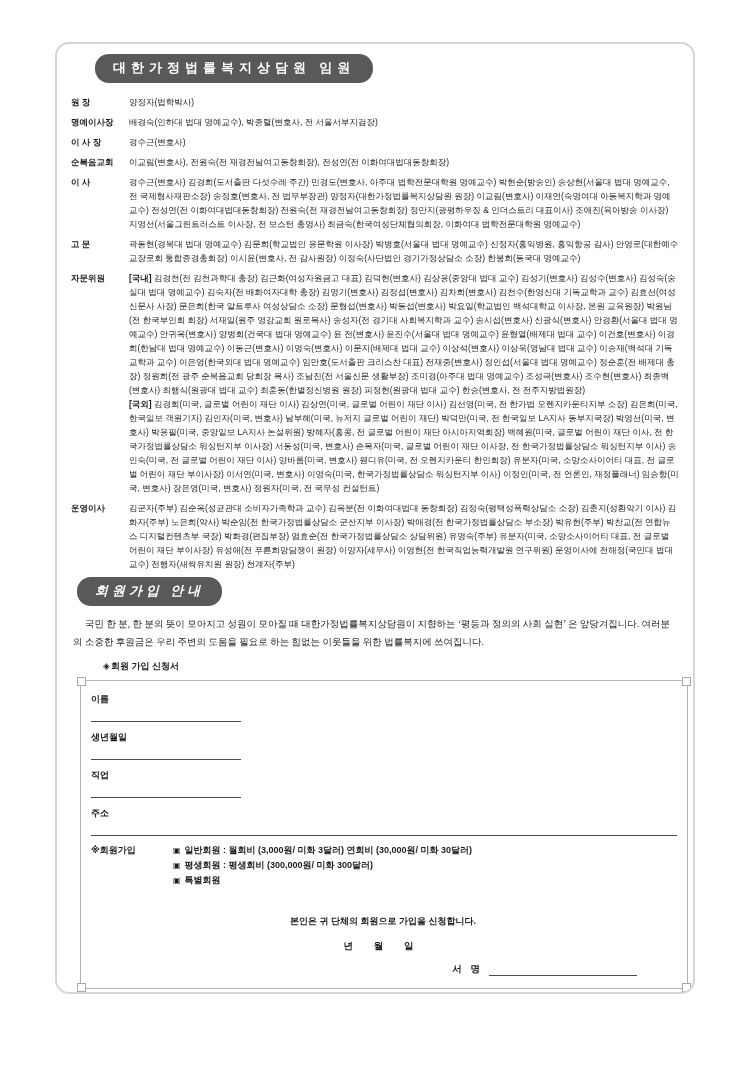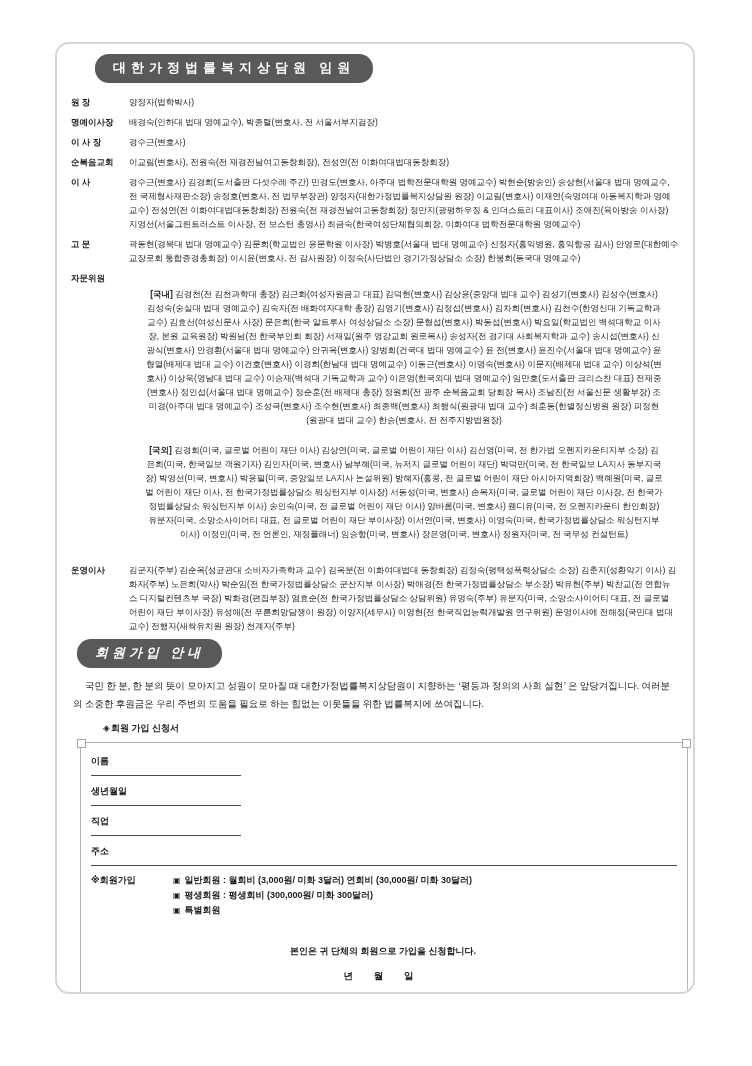--- a/index.html
+++ b/index.html
@@ -12,34 +12,34 @@
          border:2px solid var(--sheet-border);border-radius:14px;padding:10px 14px 0 14px;overflow:hidden;background:#fff;}
   .badge{display:inline-block;background:var(--badge-bg);color:var(--badge-fg);
          border-radius:14px;padding:5px 18px 6px 18px;font-family:"Liberation Serif","DejaVu Serif",serif;
          font-weight:bold;font-size:13px;letter-spacing:5px;margin-left:24px;}
   .badge.badge2{margin-left:6px;letter-spacing:4px;font-style:italic;}
   
   .off-list{margin-top:12px;}
   .off-row{display:flex;margin-bottom:6px;}
   .off-label{flex:none;width:58px;font-weight:bold;font-size:8.5px;line-height:14px;white-space:pre;}
   .off-body{flex:1;font-size:8.5px;line-height:14px;text-align:left;}
-  .off-body .seg{margin:16px;text-align:center;}
+  .off-body .seg{margin:0;}
   .off-body b{font-weight:bold;}
   
   .intro{font-family:"Liberation Serif","DejaVu Serif",serif;font-size:9.5px;line-height:18px;
          margin:9px 2px 0 2px;text-indent:12px;}
   .form-title{margin:9px 0 7px 32px;font-size:9px;font-weight:bold;}
   .form-title .dia{margin-right:1px;}
   
   .appform{position:relative;margin-left:9px;width:608px;box-sizing:border-box;
            border:1px solid var(--form-border);padding:10px 12px 12px 10px;}
   .corner{position:absolute;width:7px;height:7px;border:1px solid #a8a8a8;background:#fff;}
   .corner.tl{top:-4px;left:-4px;} .corner.tr{top:-4px;right:-4px;}
   .corner.bl{bottom:-4px;left:-4px;} .corner.br{bottom:-4px;right:-4px;}
-  .field{font-size:9px;font-weight:bold;line-height:12px;padding:2px 0 8px 0;
+  .field{font-size:9px;font-weight:bold;line-height:12px;padding:2px 0 16px 0;
          border-bottom:1.4px solid var(--line);margin-bottom:7px;}
   .field.short{width:150px;}
   .field.long{width:586px;}
   .mem-row{display:flex;margin-top:4px;}
   .mem-label{flex:none;width:68px;font-size:9px;font-weight:bold;line-height:15px;}
   .mem-opts{flex:1;}
   .mem-opt{font-size:9px;font-weight:bold;line-height:15px;margin-left:14px;}
   .mem-opt .bullet{margin-right:4px;font-size:8px;}
   .decl{text-align:center;font-size:9px;font-weight:bold;margin-top:27px;}
   .date-line{text-align:center;font-size:9.5px;font-weight:bold;letter-spacing:9px;margin-top:12px;}

